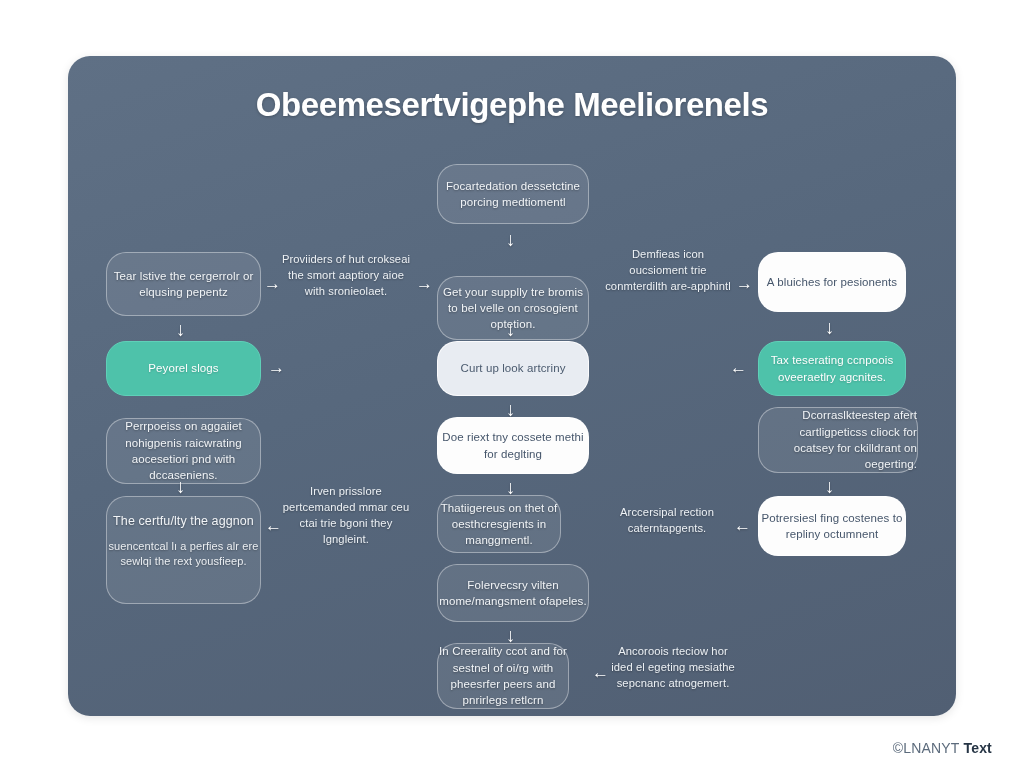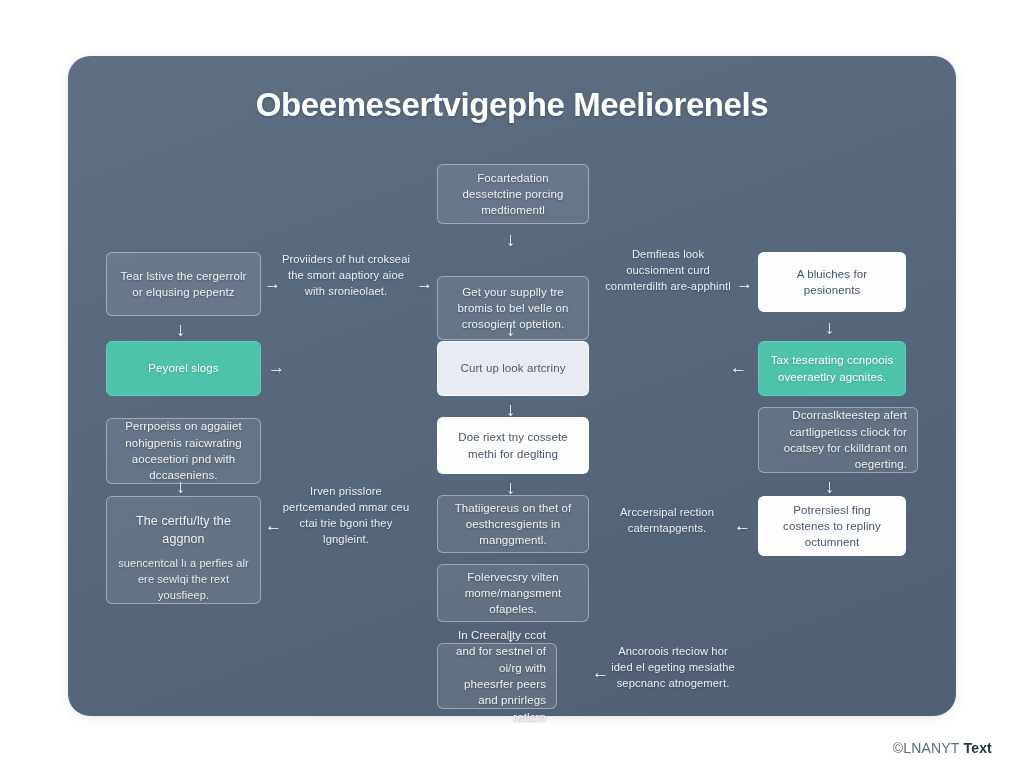--- a/index.html
+++ b/index.html
@@ -43,27 +43,27 @@
     font-weight: bold;
     letter-spacing: -0.4px;
     text-shadow: 0 1px 3px rgba(0,0,0,0.25);
     white-space: nowrap;
   }
 
   
   .node {
     position: absolute;
     box-sizing: border-box;
-    border-radius: 6px;
+    border-radius: 20px;
     display: flex;
     flex-direction: column;
     align-items: center;
     justify-content: center;
     text-align: center;
-    padding: 7px 10px;
+    padding: 7px 0;
     font-size: 11.5px;
     line-height: 1.42;
     letter-spacing: 0.1px;
   }
 
   
   .node.slate {
     background: rgba(255,255,255,0.085);
     border: 1px solid rgba(255,255,255,0.38);
     color: #f2f5f8;
@@ -161,27 +161,27 @@
     <div class="arrow down" style="left:438px; top:264px;">↓</div>
 
     <div class="node pale" style="left:369px; top:285px; width:152px; height:55px;">Curt up look artcriny</div>
 
     <div class="arrow down" style="left:438px; top:344px;">↓</div>
 
     <div class="node white" style="left:369px; top:361px; width:152px; height:57px;">Doe riext tny cossete methi for deglting</div>
 
     <div class="arrow down" style="left:438px; top:422px;">↓</div>
 
-    <div class="node slate" style="left:369px; top:439px; width:152px; height:58px;">Thatiigereus on thet of oesthcresgients in manggmentl.</div>
+    <div class="node slate" style="left:369px; top:439px; width:124px; height:58px;">Thatiigereus on thet of oesthcresgients in manggmentl.</div>
 
     <div class="node slate" style="left:369px; top:508px; width:152px; height:58px;">Folervecsry vilten mome/mangsment ofapeles.</div>
 
     <div class="arrow down" style="left:438px; top:570px;">↓</div>
 
-    <div class="node slate" style="left:369px; top:587px; width:120px; height:66px;text-align:right;">In Creerality ccot and for sestnel of oi/rg with pheesrfer peers and pnrirlegs retlcrn</div>
+    <div class="node slate" style="left:369px; top:587px; width:132px; height:66px;">In Creerality ccot and for sestnel of oi/rg with pheesrfer peers and pnrirlegs retlcrn</div>
 
     <div class="node slate" style="left:38px; top:196px; width:155px; height:64px;">Tear lstive the cergerrolr or elqusing pepentz</div>
 
     <div class="arrow down" style="left:108px; top:264px;">↓</div>
 
     <div class="node green" style="left:38px; top:285px; width:155px; height:55px;">Peyorel slogs</div>
 
     <div class="node slate" style="left:38px; top:351px; width:155px; height:66px;margin-top:11px;">Perrpoeiss on aggaiiet nohigpenis raicwrating aocesetiori pnd with dccaseniens.</div>
 
     <div class="arrow down" style="left:108px; top:421px;">↓</div>
@@ -200,21 +200,21 @@
     <div class="node slate" style="left:690px; top:351px; width:160px; height:66px;text-align:right;">Dcorraslkteestep afert cartligpeticss cliock for ocatsey for ckilldrant on oegerting.</div>
 
     <div class="arrow down" style="left:757px; top:421px;">↓</div>
 
     <div class="node white" style="left:690px; top:440px; width:148px; height:60px;">Potrersiesl fing costenes to repliny octumnent</div>
 
     <div class="caption" style="left:213px; top:196px; width:130px;">Proviiders of hut crokseai the smort aaptiory aioe with sronieolaet.</div>
     <div class="arrow right" style="left:196px; top:219px;">→</div>
     <div class="arrow right" style="left:348px; top:219px;">→</div>
 
-    <div class="caption" style="left:534px; top:191px; width:132px;">Demfieas look oucsioment curd conmterdilth are-apphintl</div>
+    <div class="caption" style="left:534px; top:191px; width:132px;">Demfieas icon oucsioment trie conmterdilth are-apphintl</div>
     <div class="arrow right" style="left:668px; top:219px;">→</div>
 
     <div class="arrow right" style="left:200px; top:303px;">→</div>
     <div class="arrow left" style="left:662px; top:303px;">←</div>
 
     <div class="caption" style="left:213px; top:428px; width:130px;">Irven prisslore pertcemanded mmar ceu ctai trie bgoni they lgngleint.</div>
     <div class="arrow left" style="left:197px; top:461px;">←</div>
 
     <div class="caption" style="left:534px; top:449px; width:130px;">Arccersipal rection caterntapgents.</div>
     <div class="arrow left" style="left:666px; top:461px;">←</div>

